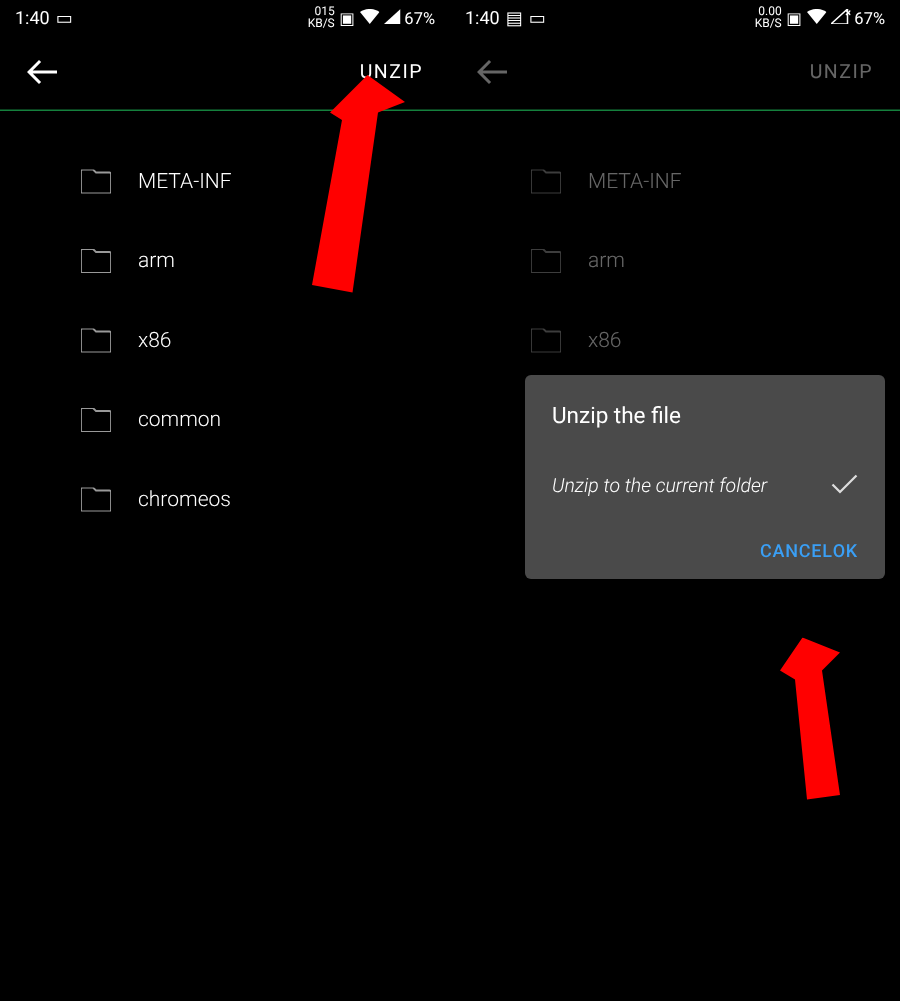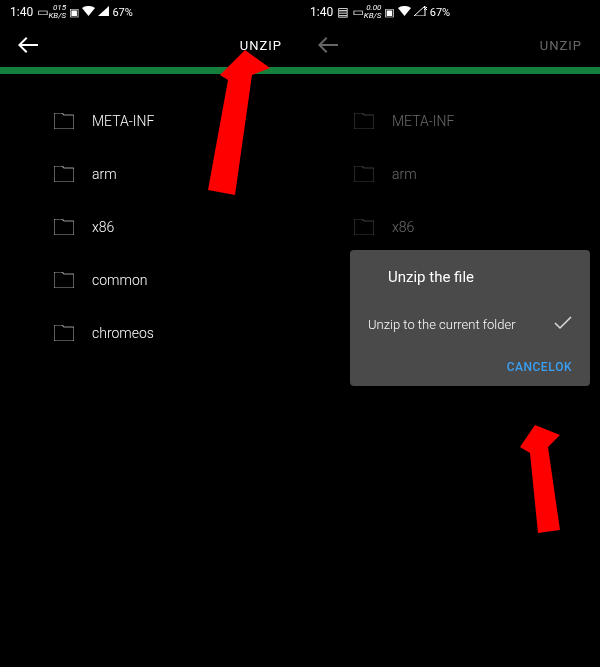--- a/index.html
+++ b/index.html
@@ -21,21 +21,21 @@
       height: 667px;
     }
     .screen {
       width: 300px;
       height: 667px;
       background: #000;
       position: relative;
     }
     .status-bar {
       display: flex;
-      justify-content: flex-start;
+      justify-content: space-between;
       align-items: center;
       padding: 6px 10px;
       color: #fff;
       font-size: 12px;
       height: 24px;
     }
     .status-left {
       display: flex;
       align-items: center;
       gap: 4px;
@@ -43,29 +43,28 @@
     .status-right {
       display: flex;
       align-items: center;
       gap: 3px;
       font-size: 11px;
     }
     .kbs {
       font-size: 8px;
       line-height: 1;
       text-align: right;
-      font-style: italic;
     }
     .header {
       display: flex;
       justify-content: space-between;
       align-items: center;
       padding: 12px 18px;
       height: 50px;
-      border-bottom: 7px solid #15803d;
+      border-bottom: 1px solid #15803d;
     }
     .back-arrow {
       color: #fff;
       font-size: 20px;
       cursor: pointer;
     }
     .unzip-btn {
       color: #fff;
       font-size: 13px;
       letter-spacing: 1px;
@@ -106,34 +105,34 @@
       background: #4a4a4a;
       border-radius: 4px;
       color: #fff;
       padding: 18px 18px 12px 18px;
       box-shadow: 0 4px 20px rgba(0,0,0,0.5);
     }
     .dialog-title {
       font-size: 15px;
       margin-bottom: 18px;
       font-weight: 400;
-      margin-left: 20px;
     }
     .dialog-option {
       display: flex;
       justify-content: space-between;
       align-items: center;
       padding: 10px 0;
       font-size: 13px;
       font-weight: 300;
       cursor: pointer;
     }
     .dialog-option span {
       max-width: 160px;
       line-height: 1.4;
+      font-style: italic;
     }
     .check {
       color: #ccc;
       font-size: 16px;
     }
     .dialog-actions {
       display: flex;
       justify-content: flex-end;
       margin-top: 14px;
     }

